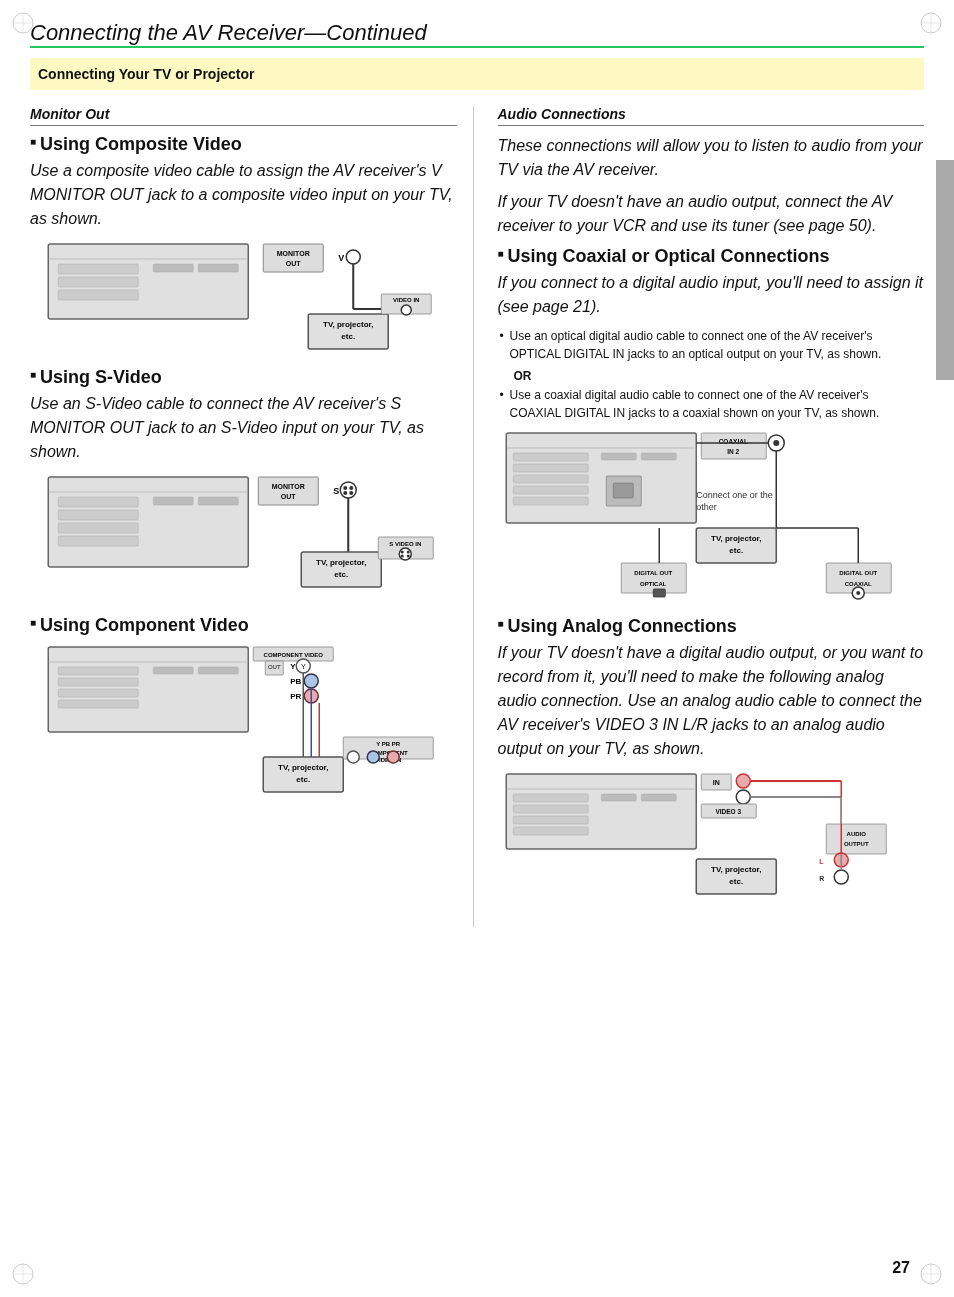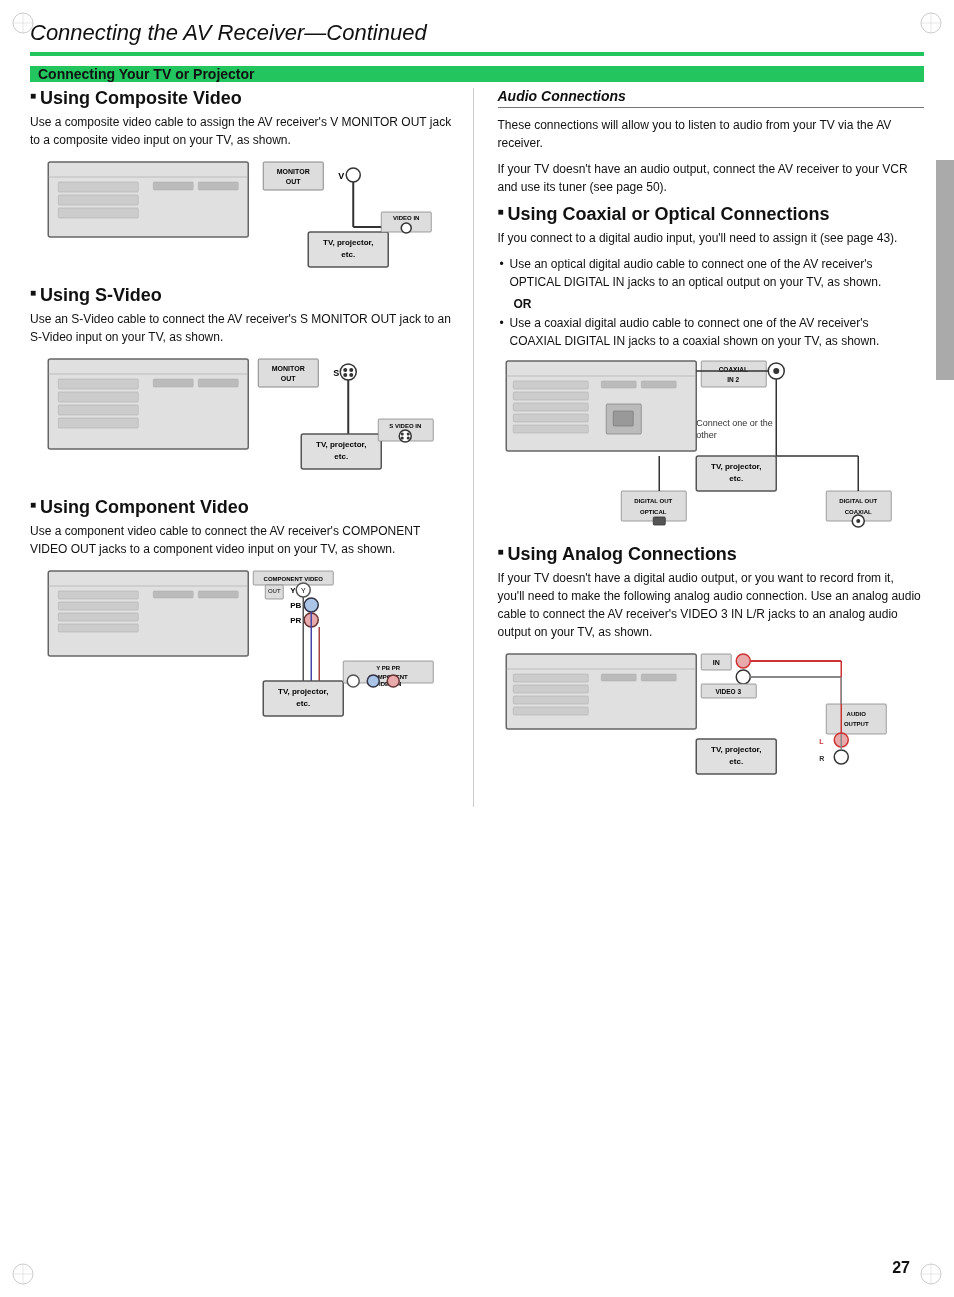--- a/index.html
+++ b/index.html
@@ -23,40 +23,39 @@
     
     .corner-mark {
       position: absolute;
       width: 30px;
       height: 30px;
     }
     .corner-mark svg { width: 100%; height: 100%; }
 
     
     .page-header {
-      border-bottom: 4px solid #22c55e;
-      padding-bottom: 6px;
+      border-bottom: 2px solid #22c55e;
       margin-bottom: 10px;
     }
     .page-title {
       font-size: 22px;
       font-style: italic;
       font-weight: bold;
     }
     .page-title span {
       font-weight: normal;
     }
 
     
     .section-header {
-      background: #22c55e;
-      padding: 0 8px;
+      background: #fef9c3;
+      padding: 8px 8px;
       font-size: 14px;
       font-weight: bold;
-      margin-bottom: 6px;
+      margin-bottom: 16px;
     }
 
     
     .two-col {
       display: flex;
       gap: 20px;
     }
     .col-left {
       flex: 1;
       border-right: 1px solid #ccc;
@@ -86,23 +85,24 @@
       align-items: flex-start;
       gap: 4px;
     }
     .bullet-heading::before {
       content: '■';
       font-size: 10px;
       margin-top: 2px;
     }
 
     .body-text {
-      font-size: 12px;
+      font-size: 16px;
       line-height: 1.5;
       margin-bottom: 8px;
+      font-style: italic;
     }
 
     
     .page-number {
       position: absolute;
       bottom: 20px;
       right: 44px;
       font-size: 16px;
       font-weight: bold;
     }
@@ -190,20 +190,21 @@
     </span>
   </div>
 
   <div class="section-header">
     <span>Connecting Your TV or Projector</span>
   </div>
 
   <div class="two-col">
 
     <div class="col-left">
+      <div class="subsection-title">Monitor Out</div>
 
       <div>
         <div class="bullet-heading">Using Composite Video</div>
         <p class="body-text">Use a composite video cable to assign the AV receiver's V MONITOR OUT jack to a composite video input on your TV, as shown.</p>
 
         <div class="diagram-figure">
           <svg width="100%" height="115" viewBox="0 0 400 115">
 
             <rect x="5" y="5" width="200" height="75" rx="2" fill="#e0e0e0" stroke="#666" stroke-width="1.5"></rect>
 
@@ -277,21 +278,20 @@
             <circle cx="359" cy="80" r="1.5" fill="#333"></circle>
             <circle cx="365" cy="80" r="1.5" fill="#333"></circle>
             <circle cx="359" cy="84" r="1.5" fill="#333"></circle>
             <circle cx="365" cy="84" r="1.5" fill="#333"></circle>
           </svg>
         </div>
       </div>
 
       <div>
         <div class="bullet-heading">Using Component Video</div>
-        <p class="body-text">Use a component video cable to connect the AV receiver's COMPONENT VIDEO OUT jacks to a component video input on your TV, as shown.</p>
 
         <div class="diagram-figure">
           <svg width="100%" height="155" viewBox="0 0 400 155">
 
             <rect x="5" y="5" width="200" height="85" rx="2" fill="#e0e0e0" stroke="#666" stroke-width="1.5"></rect>
             <line x1="5" y1="20" x2="205" y2="20" stroke="#999" stroke-width="0.5"></line>
             <rect x="15" y="25" width="80" height="8" rx="1" fill="#ccc" stroke="#aaa" stroke-width="0.5"></rect>
             <rect x="15" y="36" width="80" height="8" rx="1" fill="#ccc" stroke="#aaa" stroke-width="0.5"></rect>
             <rect x="15" y="47" width="80" height="8" rx="1" fill="#ccc" stroke="#aaa" stroke-width="0.5"></rect>
             <rect x="15" y="58" width="80" height="8" rx="1" fill="#ccc" stroke="#aaa" stroke-width="0.5"></rect>
@@ -335,21 +335,21 @@
     </div>
 
     <div class="col-right">
       <div class="subsection-title">Audio Connections</div>
 
       <p class="body-text">These connections will allow you to listen to audio from your TV via the AV receiver.</p>
       <p class="body-text">If your TV doesn't have an audio output, connect the AV receiver to your VCR and use its tuner (see page 50).</p>
 
       <div>
         <div class="bullet-heading">Using Coaxial or Optical Connections</div>
-        <p class="body-text">If you connect to a digital audio input, you'll need to assign it (see page 43).</p>
+        <p class="body-text">If you connect to a digital audio input, you'll need to assign it (see page 21).</p>
         <ul class="bullet-list">
           <li>Use an optical digital audio cable to connect one of the AV receiver's OPTICAL DIGITAL IN jacks to an optical output on your TV, as shown.</li>
         </ul>
         <p class="or-text">OR</p>
         <ul class="bullet-list">
           <li>Use a coaxial digital audio cable to connect one of the AV receiver's COAXIAL DIGITAL IN jacks to a coaxial shown on your TV, as shown.</li>
         </ul>
 
         <div class="diagram-figure">
           <svg width="100%" height="175" viewBox="0 0 420 175">

